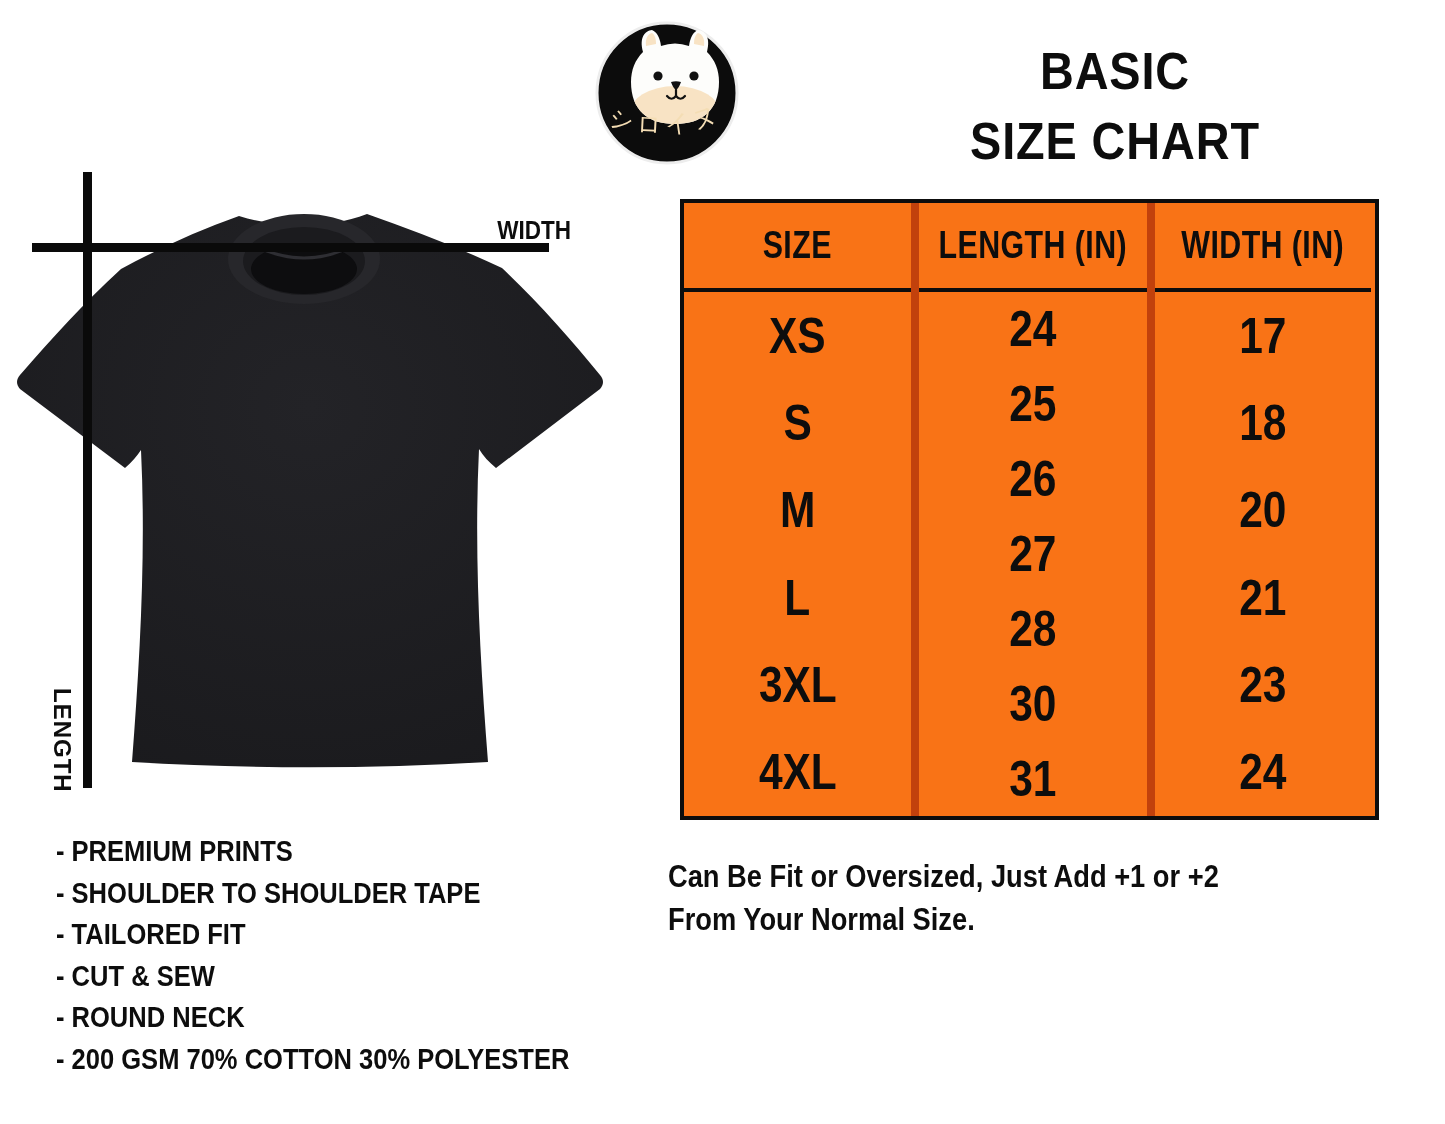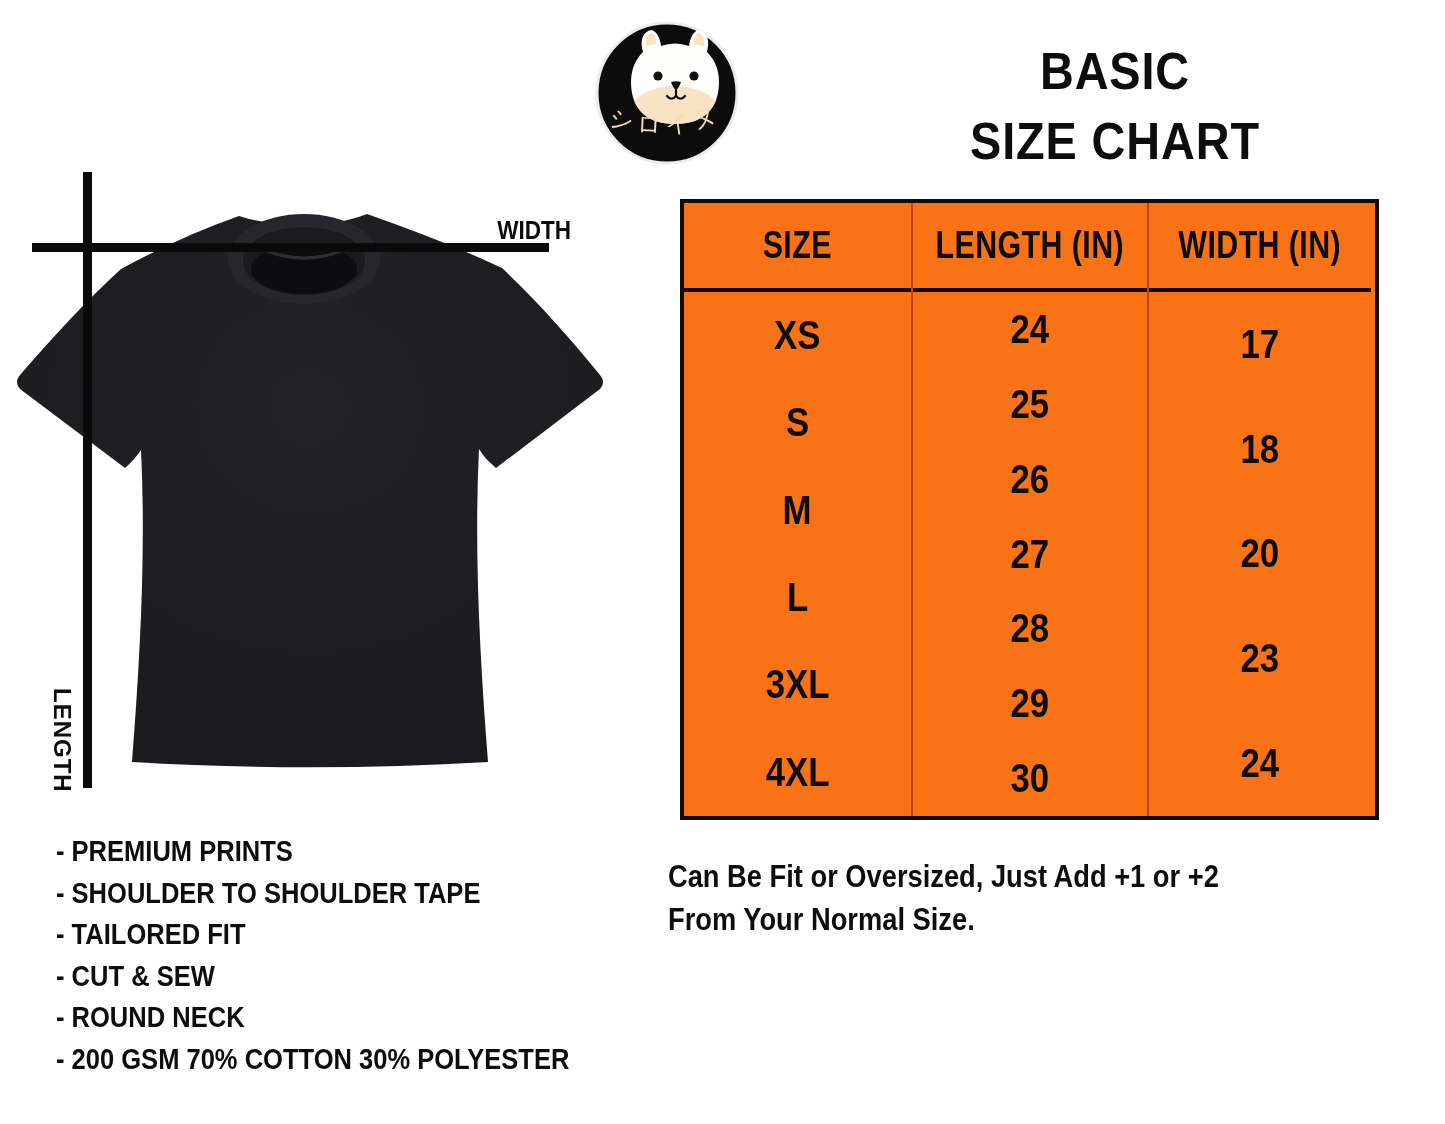--- a/index.html
+++ b/index.html
@@ -34,30 +34,30 @@
   .shirt{left:8px;top:198px;width:610px;height:580px;}
 
   
   .size-table{
     left:680px;top:199px;width:699px;height:621px;box-sizing:border-box;
     border:4px solid #0d0d0d;display:grid;grid-template-columns:227px 236px 224px;
     background:#f97316;
     text-align:center;
   }
   .size-table .col{display:flex;flex-direction:column;box-sizing:border-box;}
-  .size-table .col.mid{border-left:2px solid #c2410c;}
+  .size-table .col.mid{border-left:8px solid #c2410c;}
   .size-table .th{
     height:85px;border-bottom:4px solid #0d0d0d;
     display:flex;align-items:center;justify-content:center;
     font-size:38px;font-weight:900;letter-spacing:.5px;white-space:nowrap;
   }
   .size-table .th span{transform:scaleX(.8);transform-origin:center;display:inline-block;}
   .size-table .td{
     flex:1;display:flex;align-items:center;justify-content:center;
-    font-size:41px;font-weight:900;white-space:nowrap;
+    font-size:50px;font-weight:900;white-space:nowrap;
   }
   .size-table .td span{transform:scaleX(.85);transform-origin:center;display:inline-block;}
 
   
   .note{
     left:668px;top:855px;width:700px;
     font-size:31px;font-weight:700;line-height:43px;white-space:nowrap;
     transform:scaleX(.88);transform-origin:left top;
   }
 
@@ -187,38 +187,41 @@
       <div class="td">
           <span>26</span>
         </div>
       <div class="td">
           <span>27</span>
         </div>
       <div class="td">
           <span>28</span>
         </div>
       <div class="td">
-          <span>29</span>
-        </div>
-      <div class="td">
           <span>30</span>
+        </div>
+      <div class="td">
+          <span>31</span>
         </div>
     </div>
     <div class="col mid">
       <div class="th">
           <span>WIDTH (IN)</span>
         </div>
       <div class="td">
           <span>17</span>
         </div>
       <div class="td">
           <span>18</span>
         </div>
       <div class="td">
           <span>20</span>
+        </div>
+      <div class="td">
+          <span>21</span>
         </div>
       <div class="td">
           <span>23</span>
         </div>
       <div class="td">
           <span>24</span>
         </div>
     </div>
   </div>
 

